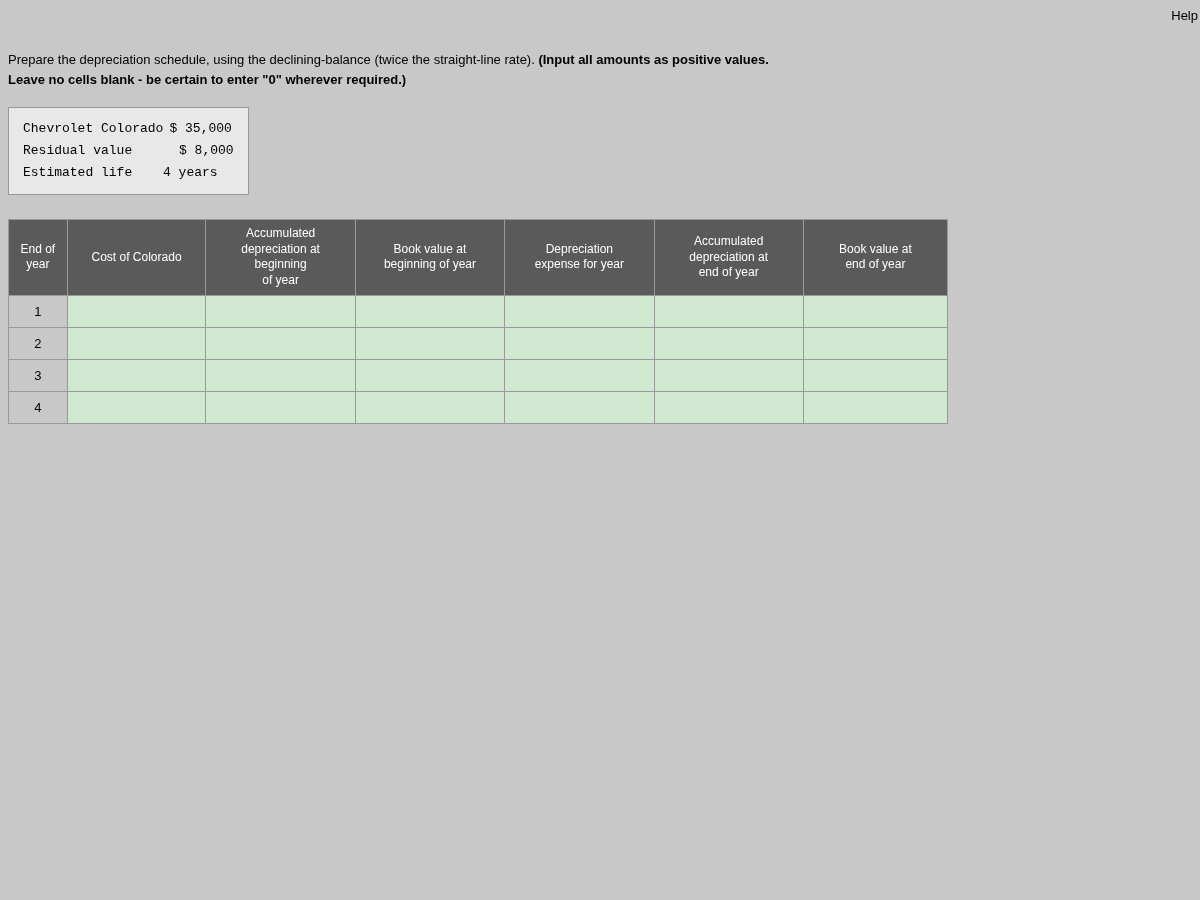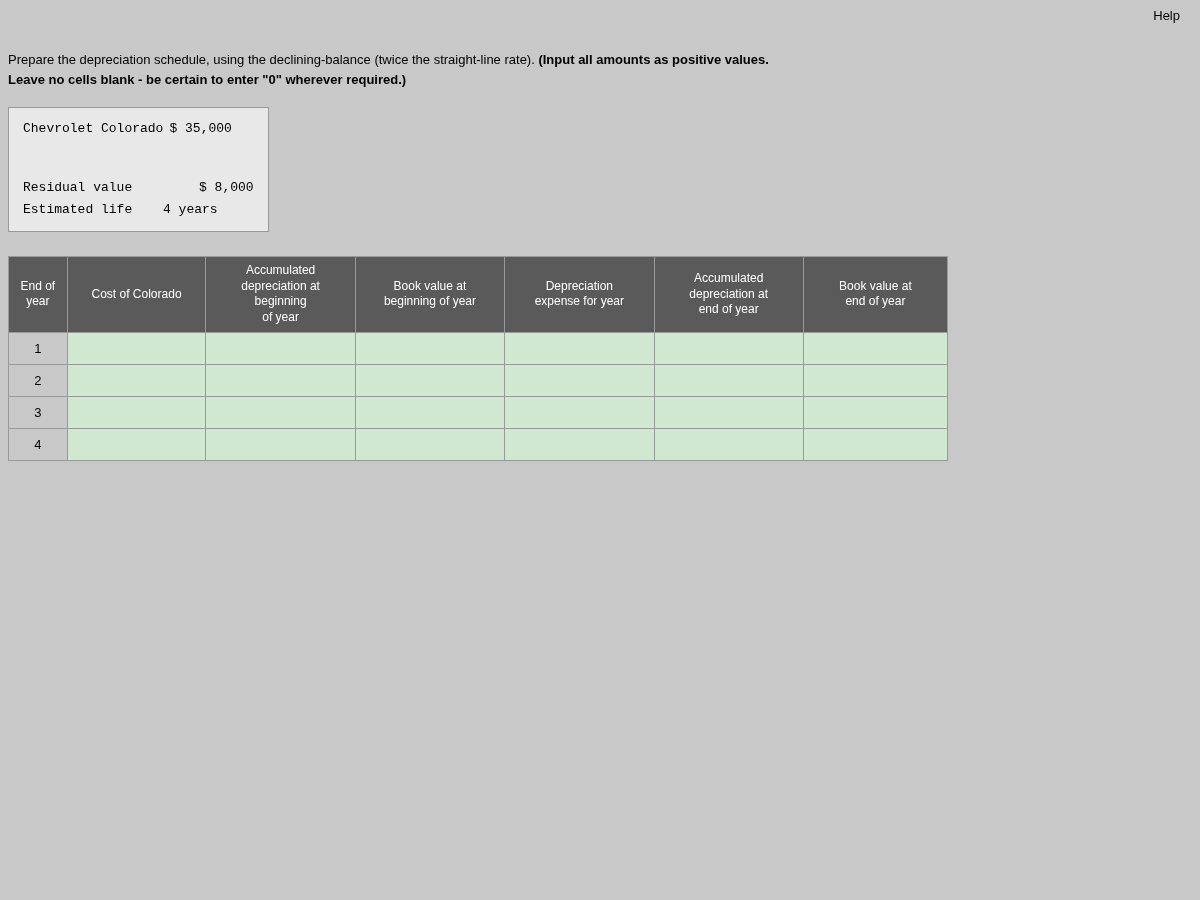--- a/index.html
+++ b/index.html
@@ -11,21 +11,21 @@
       color: #000;
       width: 1200px;
       height: 900px;
       overflow: hidden;
       position: relative;
     }
 
     .help-link {
       position: absolute;
       top: 8px;
-      right: 20px;
+      right: 2px;
       font-size: 13px;
       color: #000;
       text-decoration: none;
       text-align: right;
     }
 
     .main-content {
       position: absolute;
       top: 50px;
       left: 8px;
@@ -125,21 +125,21 @@
     <br>
     <span class="bold">Leave no cells blank - be certain to enter "0" wherever required.)</span>
   </div>
 
   
   <div class="info-box">
     <div style="display:flex; gap:6px;">
       <span class="label">Chevrolet Colorado</span>
       <span>$ 35,000</span>
     </div>
-    <div style="display:flex; gap:36px;margin-top:37px;">
+    <div style="display:flex; gap:16px;">
       <span class="label">Residual value</span>
       <span>$  8,000</span>
     </div>
     <div style="display:flex; ">
       <span class="label">Estimated life</span>
       <span>4 years</span>
     </div>
   </div>
 
   

